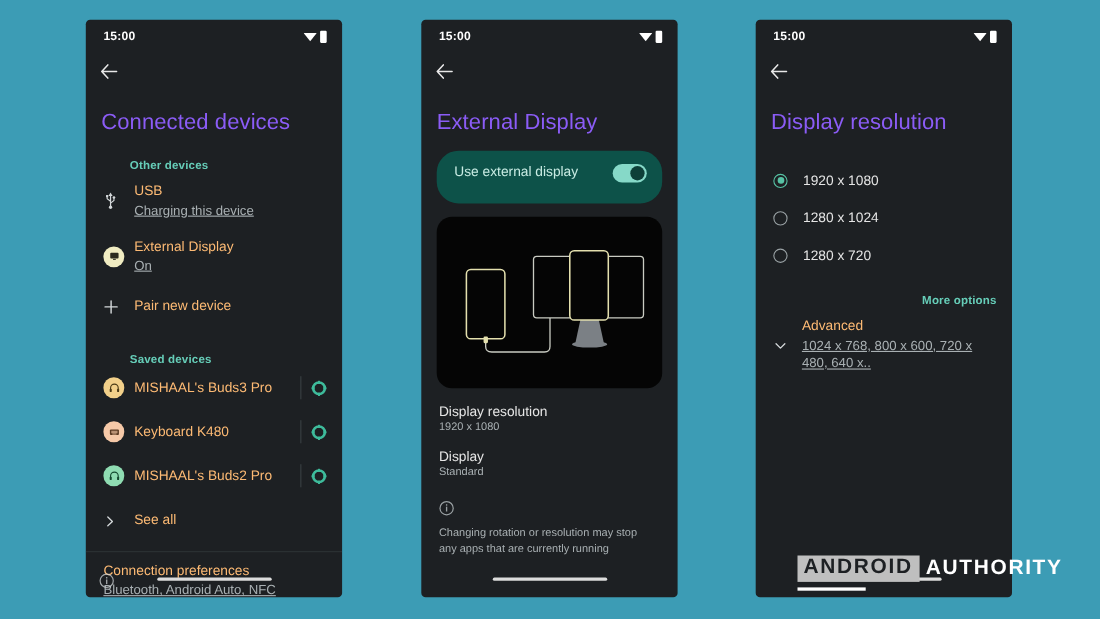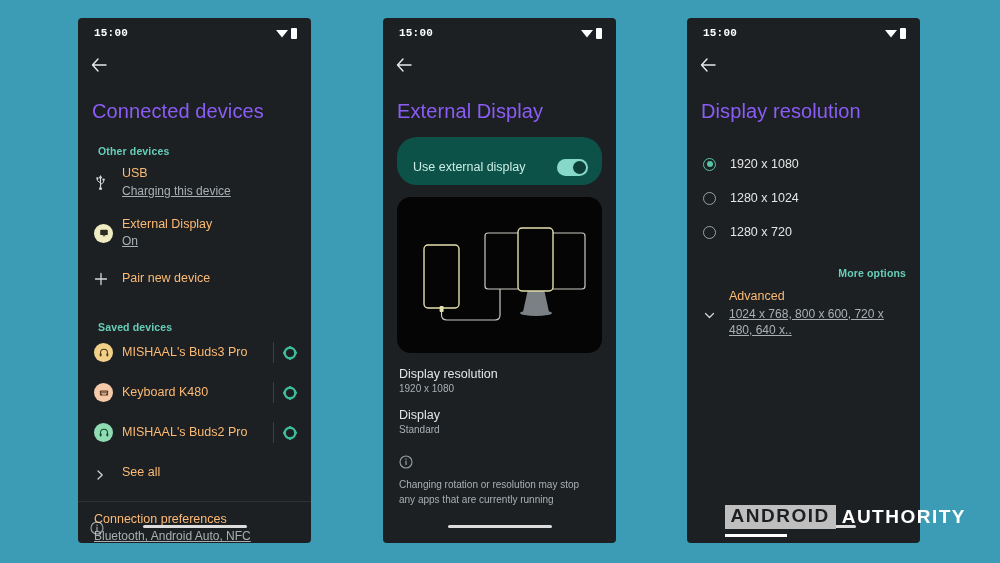--- a/index.html
+++ b/index.html
@@ -26,21 +26,20 @@
   #phone2 { left:383px; }
   #phone3 { left:687px; }
 
   
   .statusbar {
     height:30px;
     display:flex;
     align-items:center;
     justify-content:space-between;
     padding:0 14px 0 16px;
-    font-family:Liberation Mono, monospace;
   }
   .clock { font-size:11px; font-weight:bold; color:#ffffff; letter-spacing:.2px; }
   .status-icons { display:flex; align-items:center; gap:3px; }
   .wifi-ic { width:12px; height:10px; position:relative; }
   .wifi-ic svg { display:block; }
   .batt-ic { width:6px; height:11px; background:#fff; border-radius:1px; }
 
   
   .backrow { height:34px; display:flex; align-items:center; padding-left:12px; }
   .back-ic { width:18px; height:18px; }
@@ -54,20 +53,21 @@
     letter-spacing:.1px;
   }
 
   
   .section-label {
     color:#66cdb8;
     font-size:10.5px;
     font-weight:bold;
     padding:22px 14px 0 20px;
     letter-spacing:.15px;
+    margin-left:20px;
   }
 
   
   .row {
     display:flex;
     align-items:center;
     padding:9px 14px 9px 16px;
     min-height:40px;
   }
   .row-lead {
@@ -112,21 +112,21 @@
     position:absolute; left:12px; bottom:8px;
     width:14px; height:14px; opacity:.75;
   }
 
   
   .toggle-card {
     margin:14px 14px 0 14px;
     background:#0d5249;
     border-radius:20px;
     height:48px;
-    display:flex; align-items:center; justify-content:space-between;
+    display:flex; align-items:flex-start; justify-content:space-between;
     padding:12px 14px 0 16px;
   }
   .toggle-label { font-size:12.5px; color:#c9ece4; }
   .switch {
     width:31px; height:17px; border-radius:10px; background:#86d9c8;
     position:relative;
   }
   .switch .knob {
     position:absolute; right:2px; top:2px;
     width:13px; height:13px; border-radius:50%;

